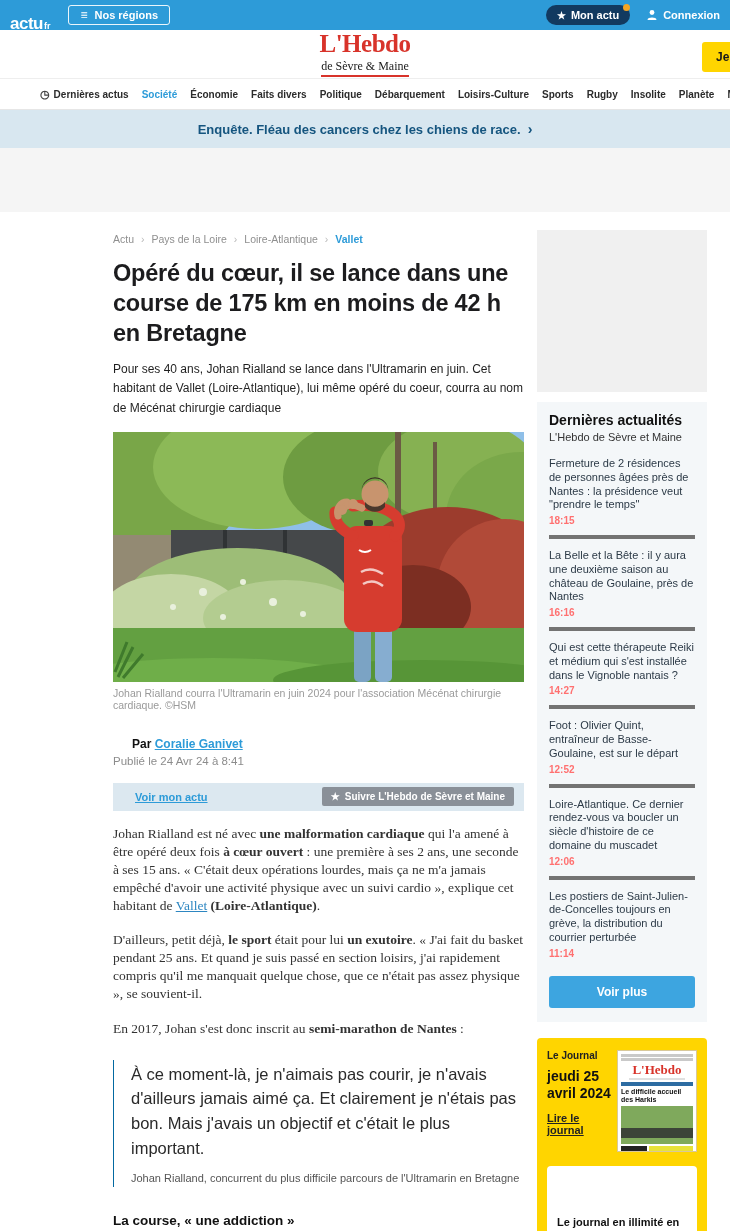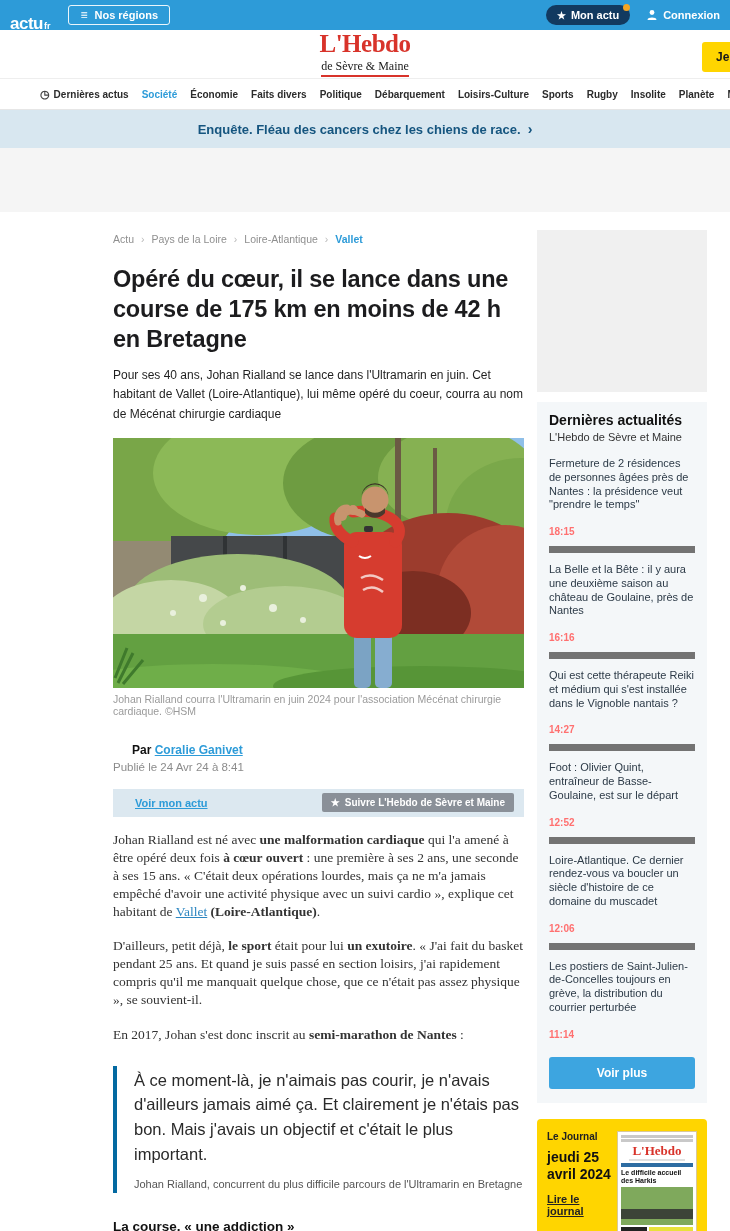--- a/index.html
+++ b/index.html
@@ -59,55 +59,55 @@
   
   .main { display:flex; align-items:flex-start; padding-top:18px; }
   .article { margin-left:113px; width:411px; }
   .sidebar { margin-left:13px; width:170px; }
 
   
   .breadcrumb { font-size:10.5px; color:#8f8f8f; display:flex; gap:7px; margin-top:3px; }
   .breadcrumb .bc { cursor:pointer; }
   .breadcrumb .sep { color:#b9b9b9; }
   .breadcrumb .current { color:#2d9bd8; font-weight:600; }
-  .title { margin-top:19px; font-size:23.5px; font-weight:800; color:#1c1c1e;
+  .title { margin-top:13px; font-size:23.5px; font-weight:800; color:#1c1c1e;
            line-height:1.28; letter-spacing:-0.2px; }
   .standfirst { margin-top:12px; font-size:12px; line-height:1.6; color:#1f1f1f; }
   .photo { margin-top:14px; width:411px; height:250px; display:block; }
   .caption { margin-top:5px; font-size:10.5px; color:#9a9a9a; }
   .byline { margin-top:26px; font-size:12px; color:#111; }
   .byline .par { font-weight:700;margin-left:19px; }
   .author-link { color:#2d9bd8; font-weight:700; text-decoration:underline; cursor:pointer; }
   .pubdate { margin-top:4px; font-size:11.5px; color:#8c8c8c; }
   .actubar { margin-top:16px; background:#dce8f0; height:28px; display:flex;
              align-items:center; justify-content:space-between; padding:0 10px 0 22px; }
   .voir-actu { font-size:11px; font-weight:700; color:#2d9bd8; text-decoration:underline;
                cursor:pointer; }
   .follow-btn { background:#8a9098; color:#fff; font-size:10px; font-weight:600;
                 padding:4px 9px; border-radius:2px; display:flex; align-items:center;
                 gap:5px; cursor:pointer; }
   .body-text p { font-family:"Liberation Serif", serif; font-size:13.5px; line-height:1.34;
                  color:#333; margin-top:16px; }
   .body-text p:first-child { margin-top:14px; }
   .body-text a { color:#2d86c1; text-decoration:underline; cursor:pointer; }
-  .quote { margin-top:22px; border-left:4px solid #0369a1; padding:2px 0 2px 17px; }
+  .quote { margin-top:22px; border-left:1px solid #0369a1; padding:2px 0 2px 17px; }
   .qtext { font-size:16.5px; line-height:1.5; color:#2a2a2a; }
   .qattr { margin-top:10px; font-size:11px; line-height:1.35; color:#555; }
   .section-heading { margin-top:26px; font-size:13.5px; font-weight:800; color:#111; }
 
   
   .ad-box { background:#f0f0f0; height:162px; }
   .latest-card { margin-top:10px; background:#f4f7f9; padding:10px 12px 14px; }
   .latest-title { font-size:14px; font-weight:800; color:#111; }
   .latest-sub { font-size:11px; color:#333; margin-top:3px; }
   .latest-list { margin-top:4px; }
-  .latest-item { padding:10px 0 9px; border-bottom:7px solid #737373; cursor:pointer; }
+  .latest-item { padding:10px 0 9px; border-bottom:4px solid #737373; cursor:pointer; }
   .latest-item:last-child { border-bottom:none; }
   .latest-item .t { font-size:11px; line-height:1.25; color:#2c3a47; font-weight:500; }
-  .latest-item .time { margin-top:14px; font-size:10px; color:#ff7070; font-weight:600; }
+  .latest-item .time { margin-top:3px; font-size:10px; color:#ff7070; font-weight:600; }
   .voirplus-btn { margin-top:8px; background:#3da5e0; color:#fff; text-align:center;
                   padding:9px 0; font-size:12px; font-weight:700; border-radius:3px;
                   cursor:pointer; }
   .journal-box { margin-top:16px; background:#ffd500; border-radius:4px;
                  padding:12px 10px 10px; }
   .journal-top { display:flex; gap:0; }
   .journal-left { flex:1; }
   .j-label { font-size:10px; font-weight:800; color:#222; }
   .j-date { font-size:14px; font-weight:800; color:#111; margin-top:7px; line-height:1.25;
             width:70px; }

